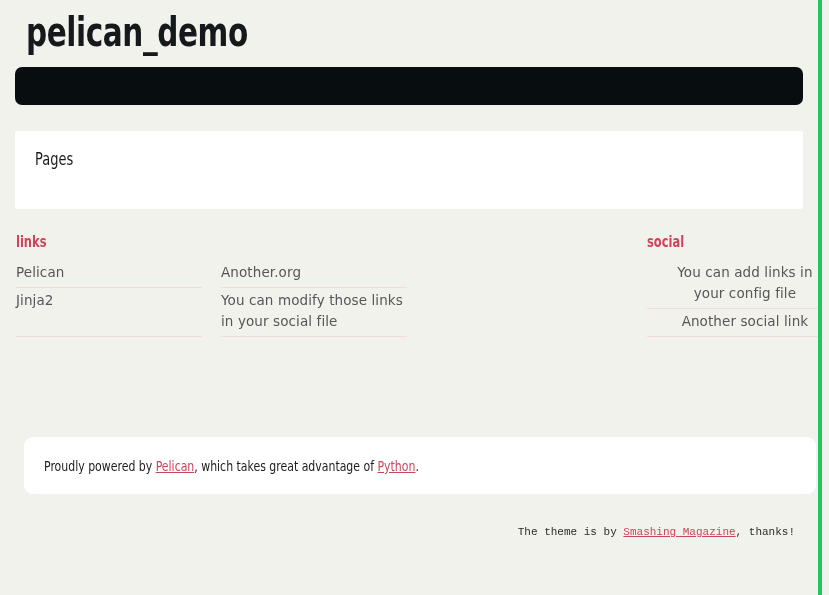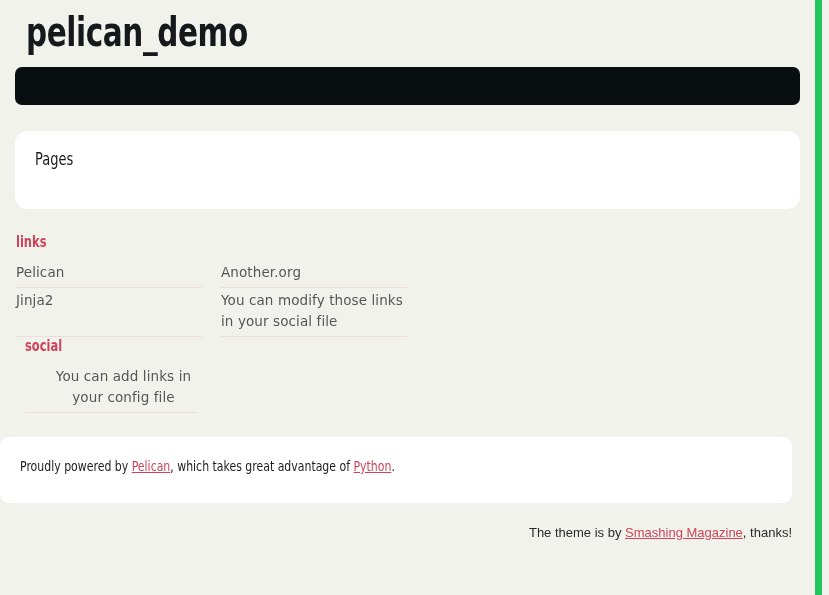--- a/index.html
+++ b/index.html
@@ -12,21 +12,21 @@
     background: #f2f2ed;
     font-family: "Liberation Sans", sans-serif;
     overflow: hidden;
     position: relative;
   }
   .page {
     width: 822px;
     height: 595px;
     position: relative;
     box-sizing: border-box;
-    border-right: 7px solid #22c55e;
+    border-right: 4px solid #22c55e;
     background: #f2f2ed;
   }
   .scrollbar-track {
     position: absolute;
     top: 0;
     right: 0;
     width: 7px;
     height: 595px;
     background: #f2f2ed;
   }
@@ -63,21 +63,21 @@
     display: flex;
     height: 100%;
     align-items: center;
   }
 
   
   .pages-card {
     margin: 26px 15px 0 15px;
     height: 78px;
     background: #ffffff;
-    border-radius: 13px;
+    border-radius: 2px;
     box-sizing: border-box;
     padding: 18px 20px 0 20px;
   }
   .pages-title {
     font-family: "DejaVu Sans Condensed", "Liberation Sans Narrow", "Liberation Sans", sans-serif;
     font-stretch: condensed;
     font-weight: 400;
     font-size: 17px;
     line-height: 20px;
     color: #1a1a1a;
@@ -90,21 +90,20 @@
     list-style: none;
     margin: 0;
     padding: 0;
   }
 
   
   .widgets {
     margin: 24px 0 0 0;
     display: flex;
     align-items: flex-start;
-    flex-direction: column;
   }
   .widget-heading {
     font-family: "DejaVu Sans Condensed", "Liberation Sans Narrow", "Liberation Sans", sans-serif;
     font-stretch: condensed;
     font-weight: 700;
     font-size: 15px;
     line-height: 18px;
     color: #cd445b;
     margin: 0 0 9px 0;
     transform: scaleX(0.85);
@@ -160,24 +159,24 @@
     padding-left: 0;
   }
   .social-widget .widget-list li {
     padding-left: 25px;
     text-align: center;
   }
 
   
   .footer-card {
     position: absolute;
-    left: 0;
+    left: 24px;
     top: 437px;
     width: 792px;
-    height: 66px;
+    height: 57px;
     background: #ffffff;
     border-radius: 9px;
     box-sizing: border-box;
     padding: 20px 0 0 20px;
   }
   .footer-text {
     font-family: "DejaVu Sans Condensed", "Liberation Sans Narrow", "Liberation Sans", sans-serif;
     font-stretch: condensed;
     font-size: 13.5px;
     line-height: 18px;
@@ -190,22 +189,22 @@
   .footer-text a {
     color: #cd445b;
     text-decoration: underline;
   }
 
   
   .theme-credit {
     position: absolute;
     right: 23px;
     top: 523px;
-    font-family: Liberation Sans, sans-serif;
-    font-size: 13px;
+    font-family: Liberation Mono, monospace;
+    font-size: 11px;
     line-height: 19px;
     color: #2b2b2b;
     white-space: nowrap;
   }
   .theme-credit a {
     color: #cd445b;
     text-decoration: underline;
   }
 </style>
 </head>
@@ -245,20 +244,23 @@
         </li>
       </ul>
     </section>
 
     <section class="social-widget">
       <h3 class="widget-heading">social</h3>
       <ul class="widget-list">
         <li>
           <a href="#">You can add links in your config file</a>
         </li>
+        <li>
+          <a href="#">Another social link</a>
+        </li>
       </ul>
     </section>
 
   </div>
 
   <footer class="footer-card">
     <p class="footer-text"><span>Proudly powered by </span><a href="#">Pelican</a><span>, which takes great advantage of </span><a href="#">Python</a><span>.</span></p>
   </footer>
 
   <div class="theme-credit"><span>The theme is by </span><a href="#">Smashing Magazine</a><span>, thanks!</span></div>

